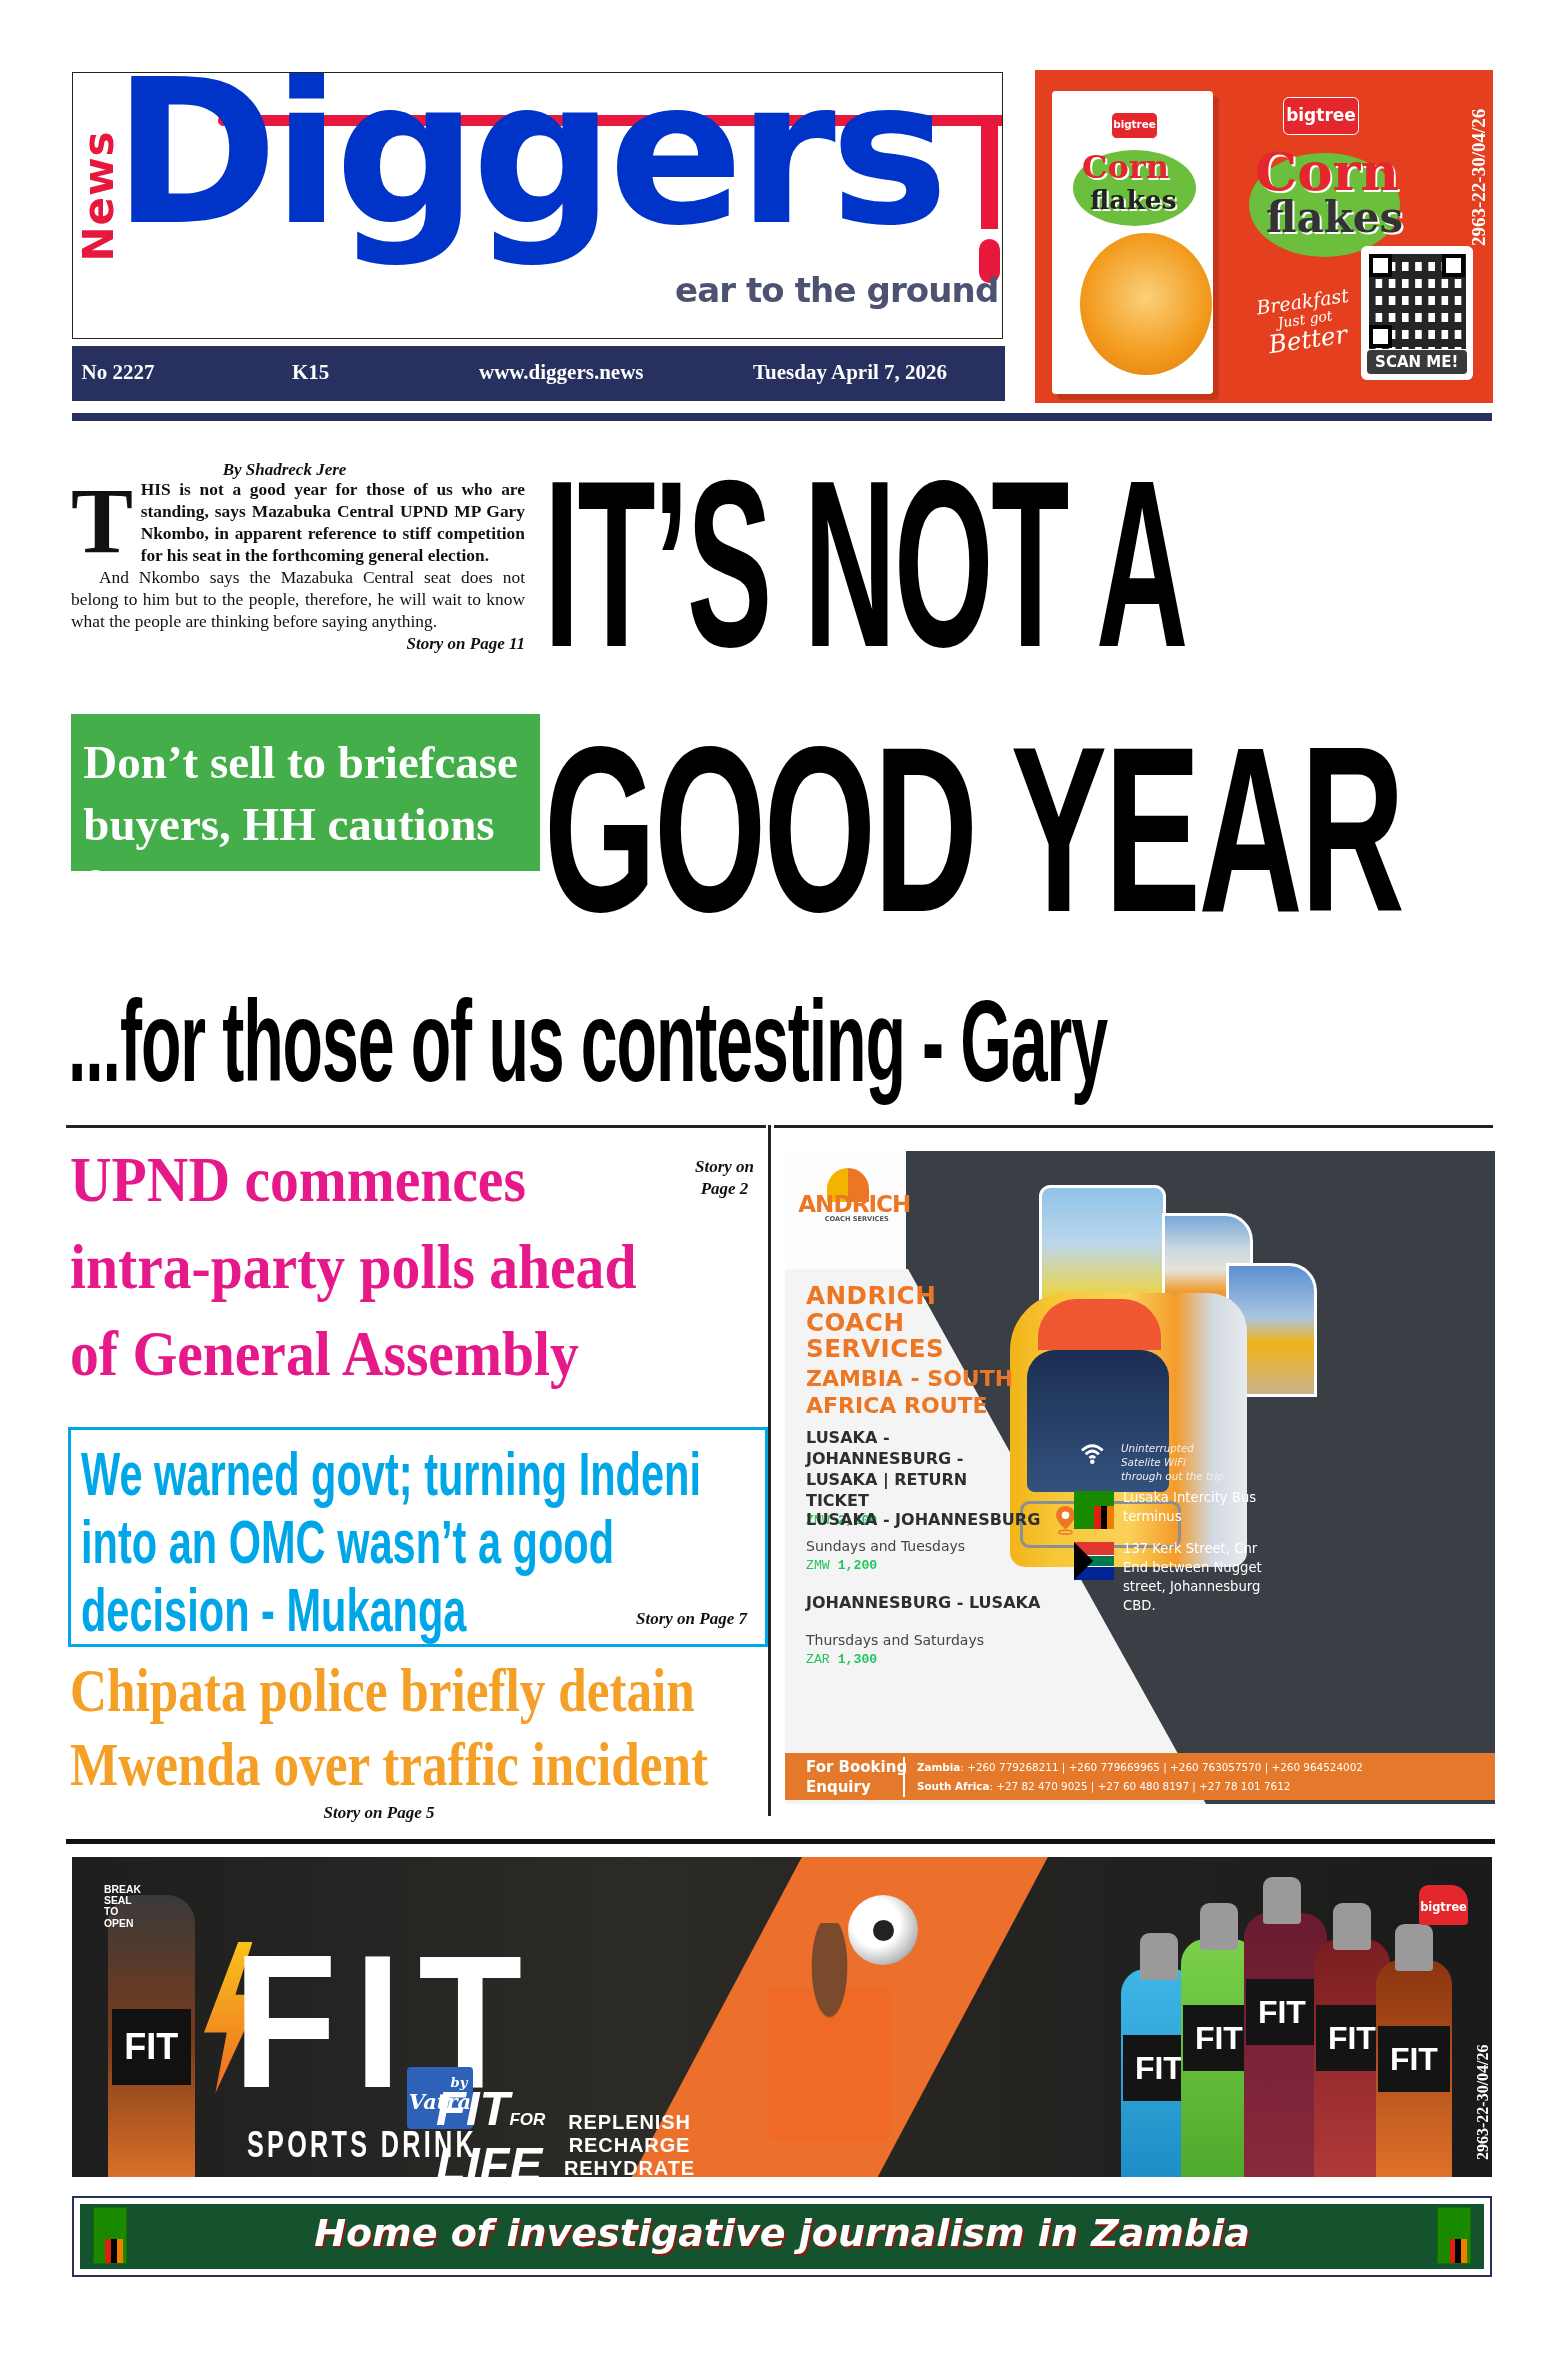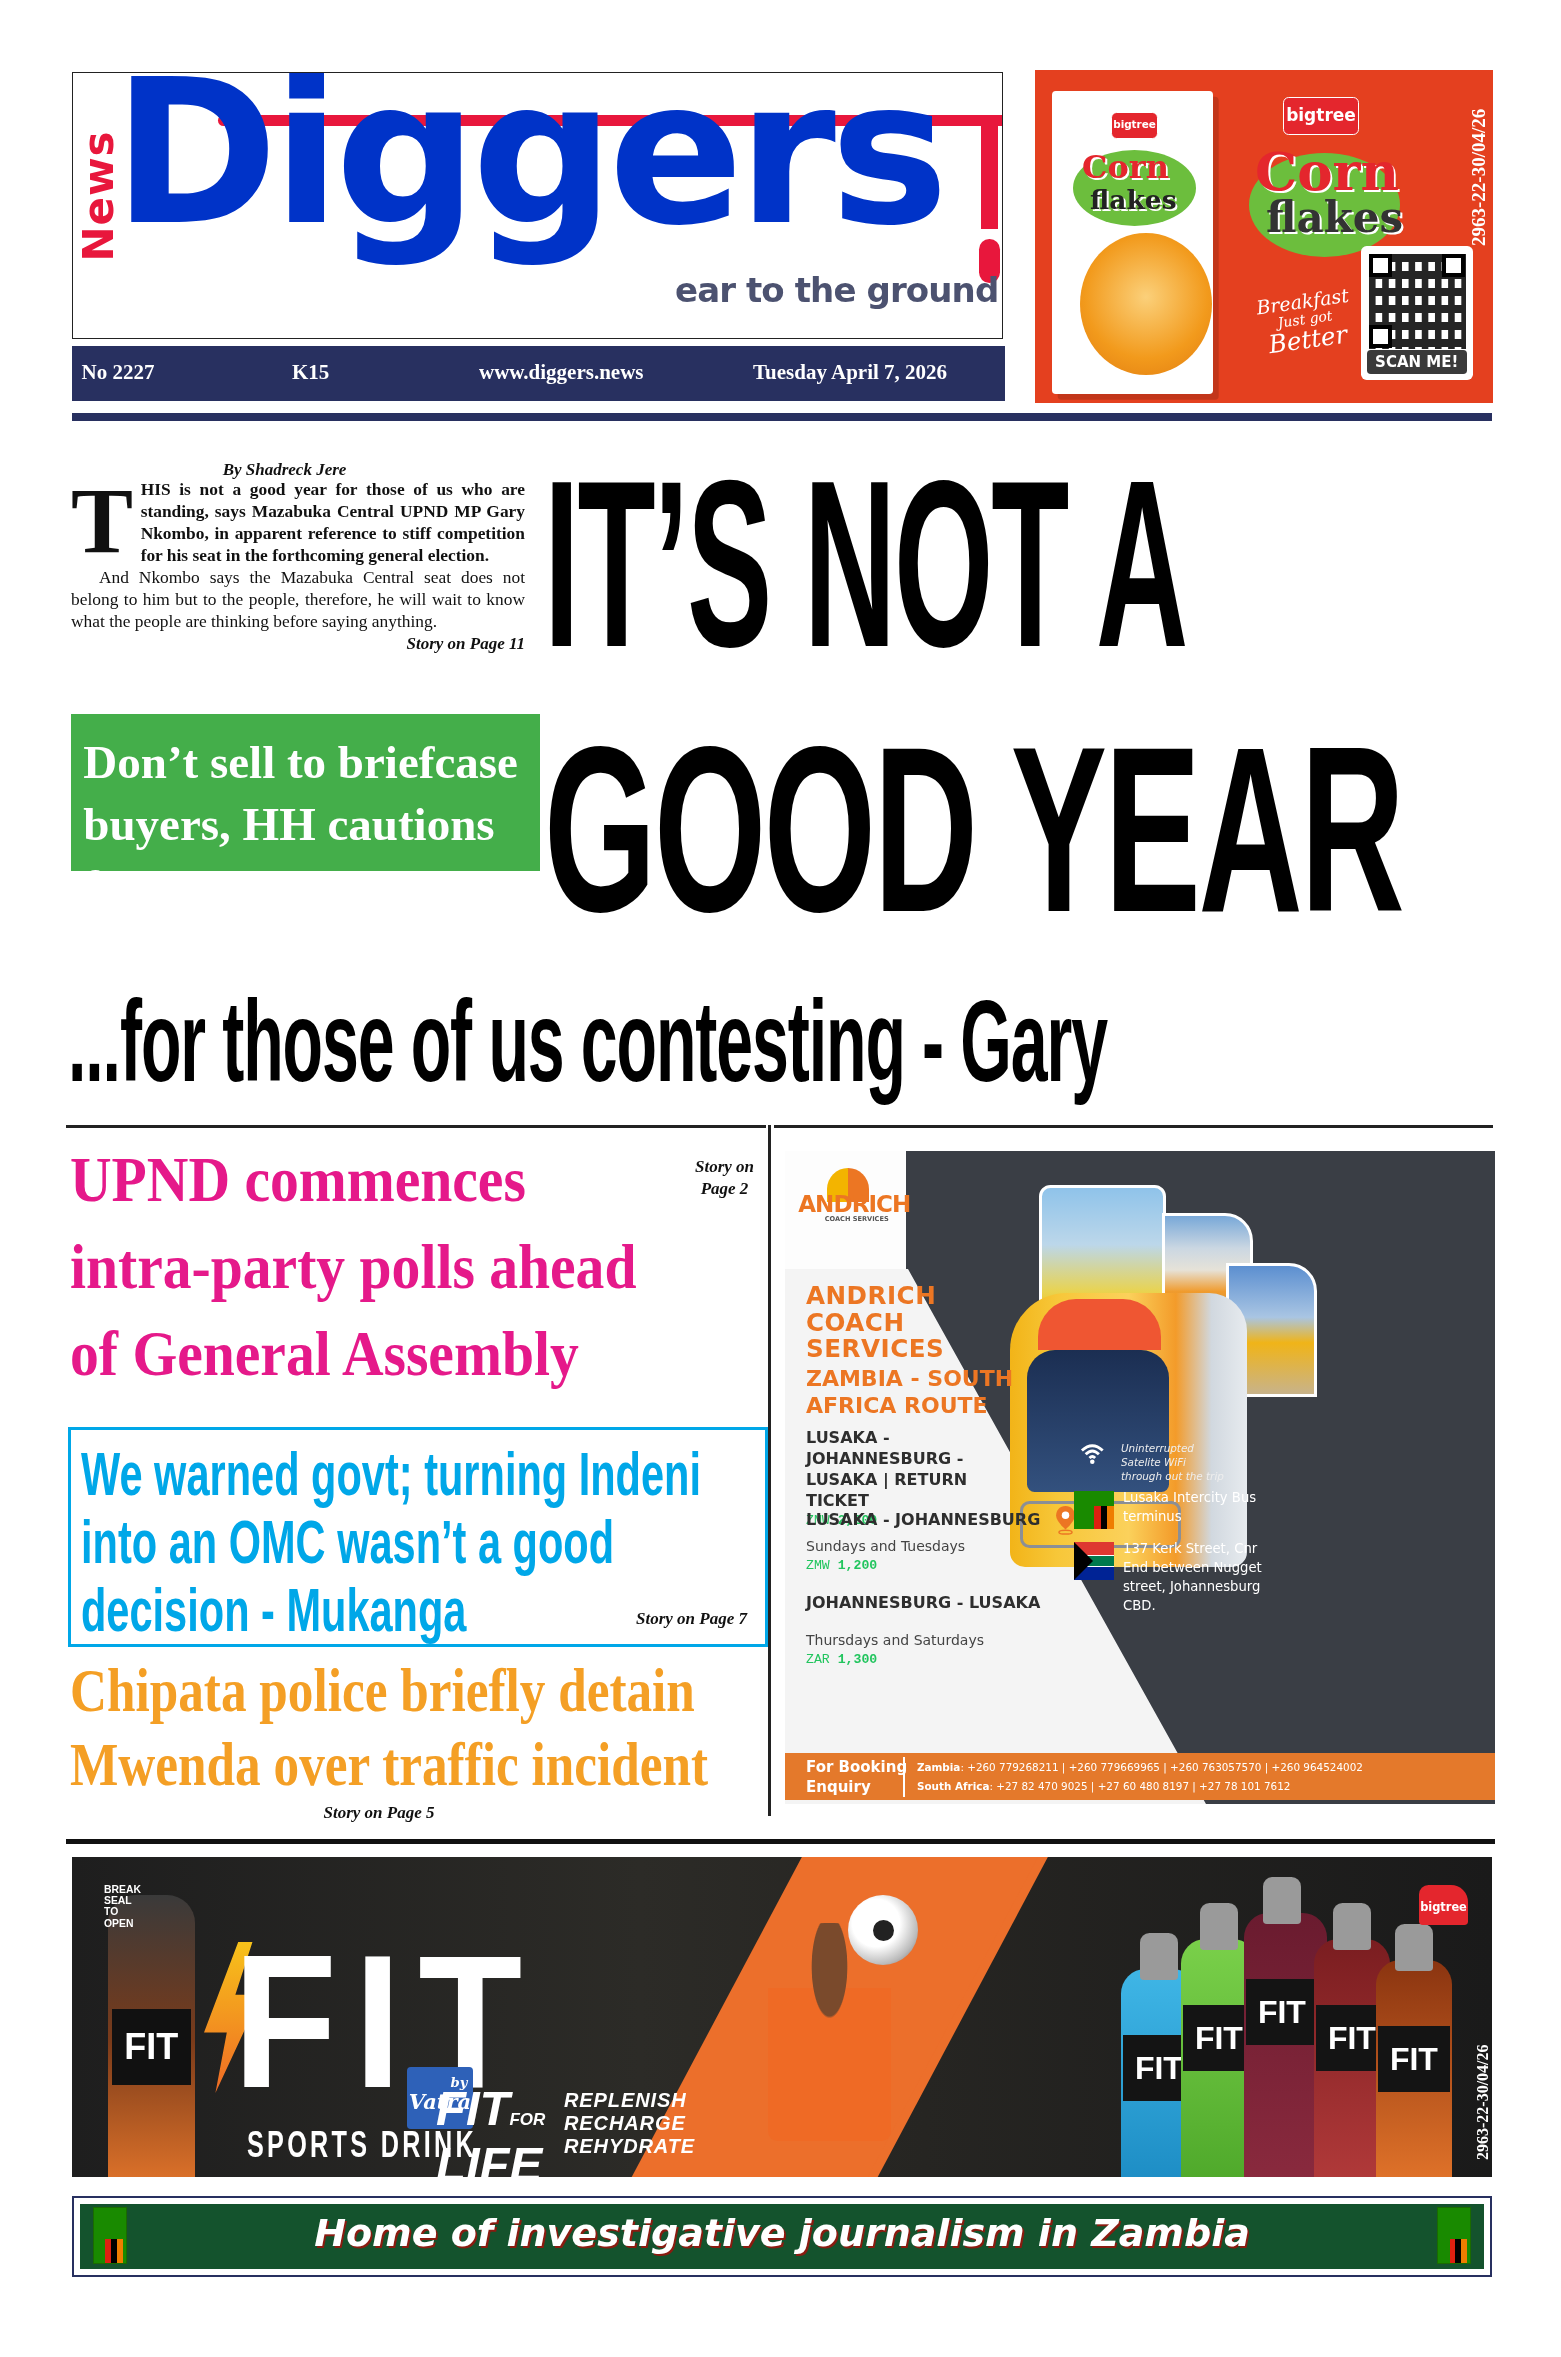--- a/index.html
+++ b/index.html
@@ -121,21 +121,21 @@
   .bottle { position: absolute; bottom: -9.5px; width: 76px; border-radius: 24.6px 24.6px 7.6px 7.6px; }
   .bottle .cap { position: absolute; left: 19px; top: -36px; width: 38px; height: 47px; background: #9a9a9a; border-radius: 9.5px 9.5px 3.8px 3.8px; }
   .bottle .label { position: absolute; left: 1.9px; top: 66px; width: 72px; height: 66px; background: #141414; color: #fff; font-family: "Liberation Sans", sans-serif; font-weight: bold; font-size: 32px; text-align: center; line-height: 66px; }
   #fit-big { position: absolute; left: 161px; top: 70px; color: #fff; font-family: "Liberation Sans", sans-serif; font-weight: bold; font-size: 189px; line-height: 1; transform: scaleX(0.9); transform-origin: left top; letter-spacing: 19px; }
   #fit-bolt { position: absolute; left: 132px; top: 85px; width: 57px; height: 151px; background: linear-gradient(180deg, #f7c21a, #ef6a25); clip-path: polygon(60% 0, 0 60%, 40% 60%, 20% 100%, 100% 35%, 55% 35%, 85% 0); }
   #fit-sports { position: absolute; left: 175px; top: 267px; color: #fff; font-family: "Liberation Sans", sans-serif; font-weight: bold; font-size: 36px; letter-spacing: 4.7px; transform: scaleX(0.7); transform-origin: left top; }
   #fit-vatra { position: absolute; left: 335px; top: 210px; width: 66px; height: 62px; background: #2e61b8; color: #fff; text-align: center; font-family: "DejaVu Serif", serif; font-style: italic; font-weight: bold; font-size: 21px; line-height: 19px; padding-top: 5.7px; border-radius: 3.8px; }
   #fit-vatra small { display: block; font-size: 13.2px; text-align: right; padding-right: 5.7px; margin-left: 20px; }
   #fit-forlife { position: absolute; left: 360px; top: 229px; color: #fff; font-family: "Liberation Sans", sans-serif; font-weight: bold; font-style: italic; font-size: 49px; line-height: 44px; }
   #fit-forlife small { font-size: 17px; }
-  #fit-rrr { position: absolute; left: 492px; top: 232px; color: #fff; font-family: "Liberation Sans", sans-serif; font-weight: bold; font-style: italic; font-size: 20px; line-height: 23px; letter-spacing: 0.9px; }
+  #fit-rrr { position: absolute; left: 492px; top: 254px; color: #fff; font-family: "Liberation Sans", sans-serif; font-weight: bold; font-size: 20px; line-height: 23px; letter-spacing: 0.9px; text-align: center; }
   #fit-bigtree { position: absolute; left: 1347px; top: 28px; width: 49px; height: 40px; background: #e4262d; color: #fff; font-family: "DejaVu Sans", sans-serif; font-weight: bold; font-size: 11.4px; text-align: center; line-height: 45px; border-radius: 9.5px 17px 3.8px 3.8px; }
   #fit-bottle-left { position: absolute; left: 36px; top: 38px; width: 87px; height: 293px; border-radius: 28px 28px 0 0; background: linear-gradient(180deg, #3a3a3a 0%, #7b3b1a 50%, #e1742a 100%); }
   #fit-bottle-left .label { position: absolute; left: 3.8px; top: 114px; width: 79px; height: 76px; background: #111; color: #fff; font-family: "Liberation Sans", sans-serif; font-weight: bold; font-size: 36px; text-align: center; line-height: 76px; }
   #fit-break { position: absolute; left: 32px; top: 26.5px; color: #fff; font-family: "Liberation Sans", sans-serif; font-weight: bold; font-size: 10.4px; line-height: 11.4px; }
 
   #banner { left: 72px; top: 2196px; width: 1420px; height: 81px; border: 2.8px solid #283060; background: #fff; padding: 3.8px; }
   #banner-inner { position: absolute; left: 5.7px; top: 5.7px; right: 5.7px; bottom: 5.7px; background: #14532d; }
   #banner-text { position: absolute; left: 0; right: 0; top: 7.6px; text-align: center; color: #fff; font-family: "DejaVu Sans", sans-serif; font-style: italic; font-weight: bold; font-size: 38px; text-shadow: 1.9px 1.9px 0 #8a1b10; }
   .banner-flag { position: absolute; top: 3.8px; width: 34px; height: 57px; background: #198a00; border: 1.9px solid #1a6b00; }
   .banner-flag i { position: absolute; bottom: 0; width: 5.7px; height: 24.6px; }

